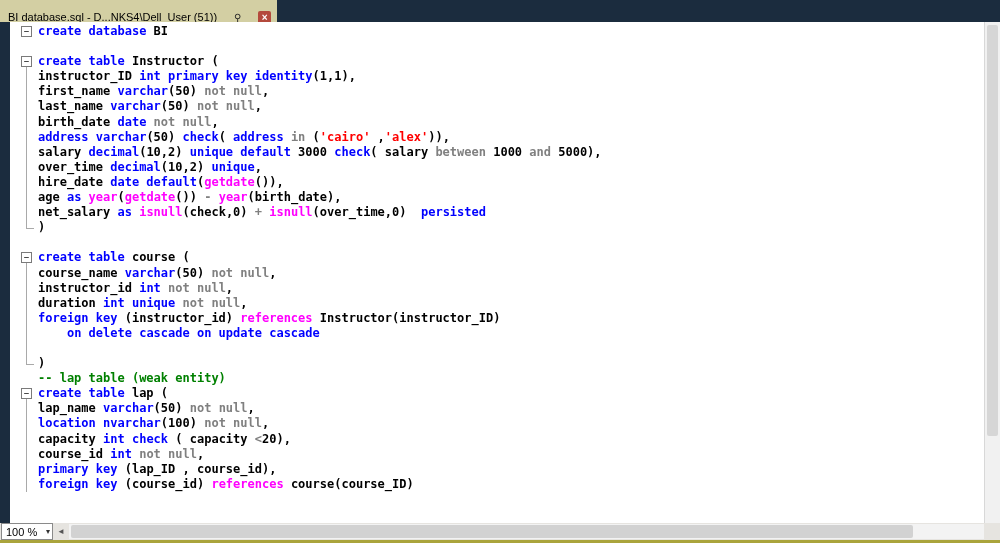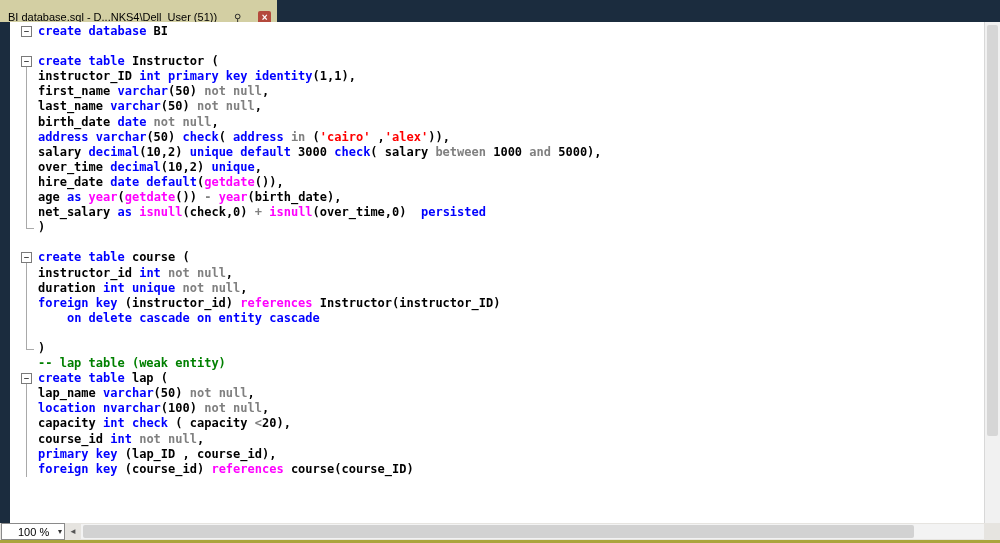--- a/index.html
+++ b/index.html
@@ -84,21 +84,21 @@
   
   .status-bar{
     position:absolute;left:0;right:0;bottom:3px;height:17px;
     background:#e6e4e0;
     display:flex;align-items:center;
     font-size:11px;color:#000;
   }
   .zoom-box{
     display:flex;align-items:center;
     background:#fff;border:1px solid #8a8a8a;
-    height:15px;margin-left:1px;padding:0 2px 0 16px;
+    height:15px;margin-left:1px;padding:0 2px 0 4px;
     min-width:44px;justify-content:space-between;
     cursor:pointer;
   }
   .zoom-caret{font-size:8px;color:#333;margin-left:4px;}
   .h-left-arrow{
     flex:0 0 16px;text-align:center;font-size:8px;color:#555;cursor:pointer;
   }
   .h-track{
     flex:1 1 auto;height:15px;background:#f3f3f3;position:relative;margin-right:16px;cursor:pointer;
   }
@@ -133,24 +133,25 @@
         <div class="code-line"><span class="fold line"></span><span class="code-text"><span class="tk-i">birth_date </span><span class="tk-k">date </span><span class="tk-g">not null</span><span class="tk-i">,</span></span></div>
         <div class="code-line"><span class="fold line"></span><span class="code-text"><span class="tk-k">address varchar</span><span class="tk-i">(50) </span><span class="tk-k">check</span><span class="tk-i">( </span><span class="tk-k">address </span><span class="tk-g">in </span><span class="tk-i">(</span><span class="tk-s">'cairo'</span><span class="tk-i"> ,</span><span class="tk-s">'alex'</span><span class="tk-i">)),</span></span></div>
         <div class="code-line"><span class="fold line"></span><span class="code-text"><span class="tk-i">salary </span><span class="tk-k">decimal</span><span class="tk-i">(10,2) </span><span class="tk-k">unique default </span><span class="tk-i">3000 </span><span class="tk-k">check</span><span class="tk-i">( salary </span><span class="tk-g">between </span><span class="tk-i">1000 </span><span class="tk-g">and </span><span class="tk-i">5000),</span></span></div>
         <div class="code-line"><span class="fold line"></span><span class="code-text"><span class="tk-i">over_time </span><span class="tk-k">decimal</span><span class="tk-i">(10,2) </span><span class="tk-k">unique</span><span class="tk-i">,</span></span></div>
         <div class="code-line"><span class="fold line"></span><span class="code-text"><span class="tk-i">hire_date </span><span class="tk-k">date default</span><span class="tk-i">(</span><span class="tk-f">getdate</span><span class="tk-i">()),</span></span></div>
         <div class="code-line"><span class="fold line"></span><span class="code-text"><span class="tk-i">age </span><span class="tk-k">as </span><span class="tk-f">year</span><span class="tk-i">(</span><span class="tk-f">getdate</span><span class="tk-i">()) </span><span class="tk-g">- </span><span class="tk-f">year</span><span class="tk-i">(birth_date),</span></span></div>
         <div class="code-line"><span class="fold line"></span><span class="code-text"><span class="tk-i">net_salary </span><span class="tk-k">as </span><span class="tk-f">isnull</span><span class="tk-i">(check,0) </span><span class="tk-g">+ </span><span class="tk-f">isnull</span><span class="tk-i">(over_time,0)  </span><span class="tk-k">persisted</span></span></div>
         <div class="code-line"><span class="fold end"></span><span class="code-text"><span class="tk-i">)</span></span></div>
         <div class="code-line"><span class="fold "></span><span class="code-text"></span></div>
         <div class="code-line"><span class="fold box"><span class="fold-box">−</span></span><span class="code-text"><span class="tk-k">create table </span><span class="tk-i">course (</span></span></div>
+        <div class="code-line"><span class="fold line"></span><span class="code-text"><span class="tk-i">course_name </span><span class="tk-k">varchar</span><span class="tk-i">(50) </span><span class="tk-g">not null</span><span class="tk-i">,</span></span></div>
         <div class="code-line"><span class="fold line"></span><span class="code-text"><span class="tk-i">instructor_id </span><span class="tk-k">int </span><span class="tk-g">not null</span><span class="tk-i">,</span></span></div>
         <div class="code-line"><span class="fold line"></span><span class="code-text"><span class="tk-i">duration </span><span class="tk-k">int unique </span><span class="tk-g">not null</span><span class="tk-i">,</span></span></div>
         <div class="code-line"><span class="fold line"></span><span class="code-text"><span class="tk-k">foreign key </span><span class="tk-i">(instructor_id) </span><span class="tk-f">references </span><span class="tk-i">Instructor(instructor_ID)</span></span></div>
-        <div class="code-line"><span class="fold line"></span><span class="code-text"><span class="tk-i">    </span><span class="tk-k">on delete cascade on entity cascade</span></span></div>
+        <div class="code-line"><span class="fold line"></span><span class="code-text"><span class="tk-i">    </span><span class="tk-k">on delete cascade on update cascade</span></span></div>
         <div class="code-line"><span class="fold line"></span><span class="code-text"></span></div>
         <div class="code-line"><span class="fold end"></span><span class="code-text"><span class="tk-i">)</span></span></div>
         <div class="code-line"><span class="fold "></span><span class="code-text"><span class="tk-c">-- lap table (weak entity)</span></span></div>
         <div class="code-line"><span class="fold box"><span class="fold-box">−</span></span><span class="code-text"><span class="tk-k">create table </span><span class="tk-i">lap (</span></span></div>
         <div class="code-line"><span class="fold line"></span><span class="code-text"><span class="tk-i">lap_name </span><span class="tk-k">varchar</span><span class="tk-i">(50) </span><span class="tk-g">not null</span><span class="tk-i">,</span></span></div>
         <div class="code-line"><span class="fold line"></span><span class="code-text"><span class="tk-k">location nvarchar</span><span class="tk-i">(100) </span><span class="tk-g">not null</span><span class="tk-i">,</span></span></div>
         <div class="code-line"><span class="fold line"></span><span class="code-text"><span class="tk-i">capacity </span><span class="tk-k">int check </span><span class="tk-i">( capacity </span><span class="tk-g">&lt;</span><span class="tk-i">20),</span></span></div>
         <div class="code-line"><span class="fold line"></span><span class="code-text"><span class="tk-i">course_id </span><span class="tk-k">int </span><span class="tk-g">not null</span><span class="tk-i">,</span></span></div>
         <div class="code-line"><span class="fold line"></span><span class="code-text"><span class="tk-k">primary key </span><span class="tk-i">(lap_ID , course_id),</span></span></div>
         <div class="code-line"><span class="fold line"></span><span class="code-text"><span class="tk-k">foreign key </span><span class="tk-i">(course_id) </span><span class="tk-f">references </span><span class="tk-i">course(course_ID)</span></span></div>

